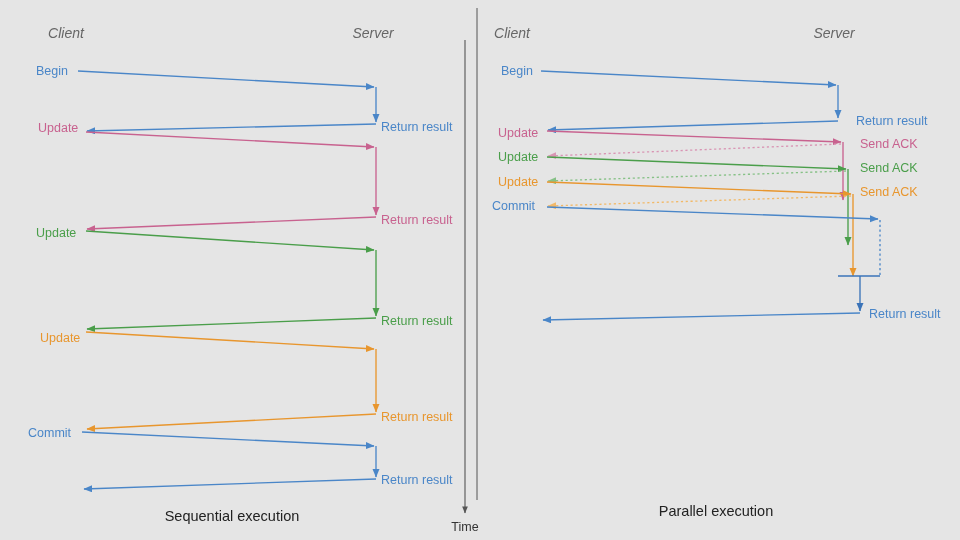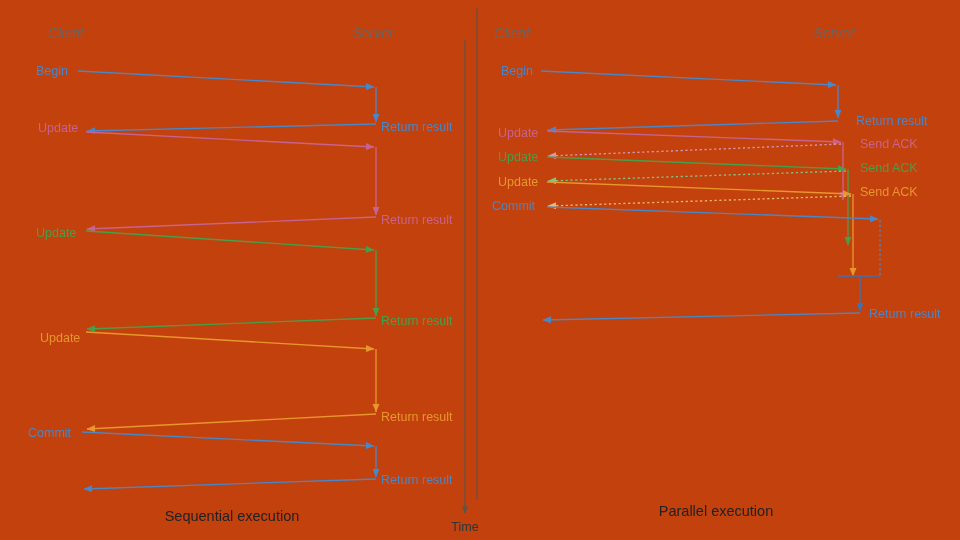--- a/index.html
+++ b/index.html
@@ -4,21 +4,21 @@
 <style>
   html, body {
     margin: 0;
     padding: 0;
     background: #ffffff;
   }
   #root {
     position: relative;
     width: 960px;
     height: 540px;
-    background: #c2410c;
+    background: #e5e5e5;
     font-family: "Liberation Sans", sans-serif;
     overflow: hidden;
   }
   svg#diagram {
     position: absolute;
     left: 0;
     top: 0;
     width: 960px;
     height: 540px;
   }

